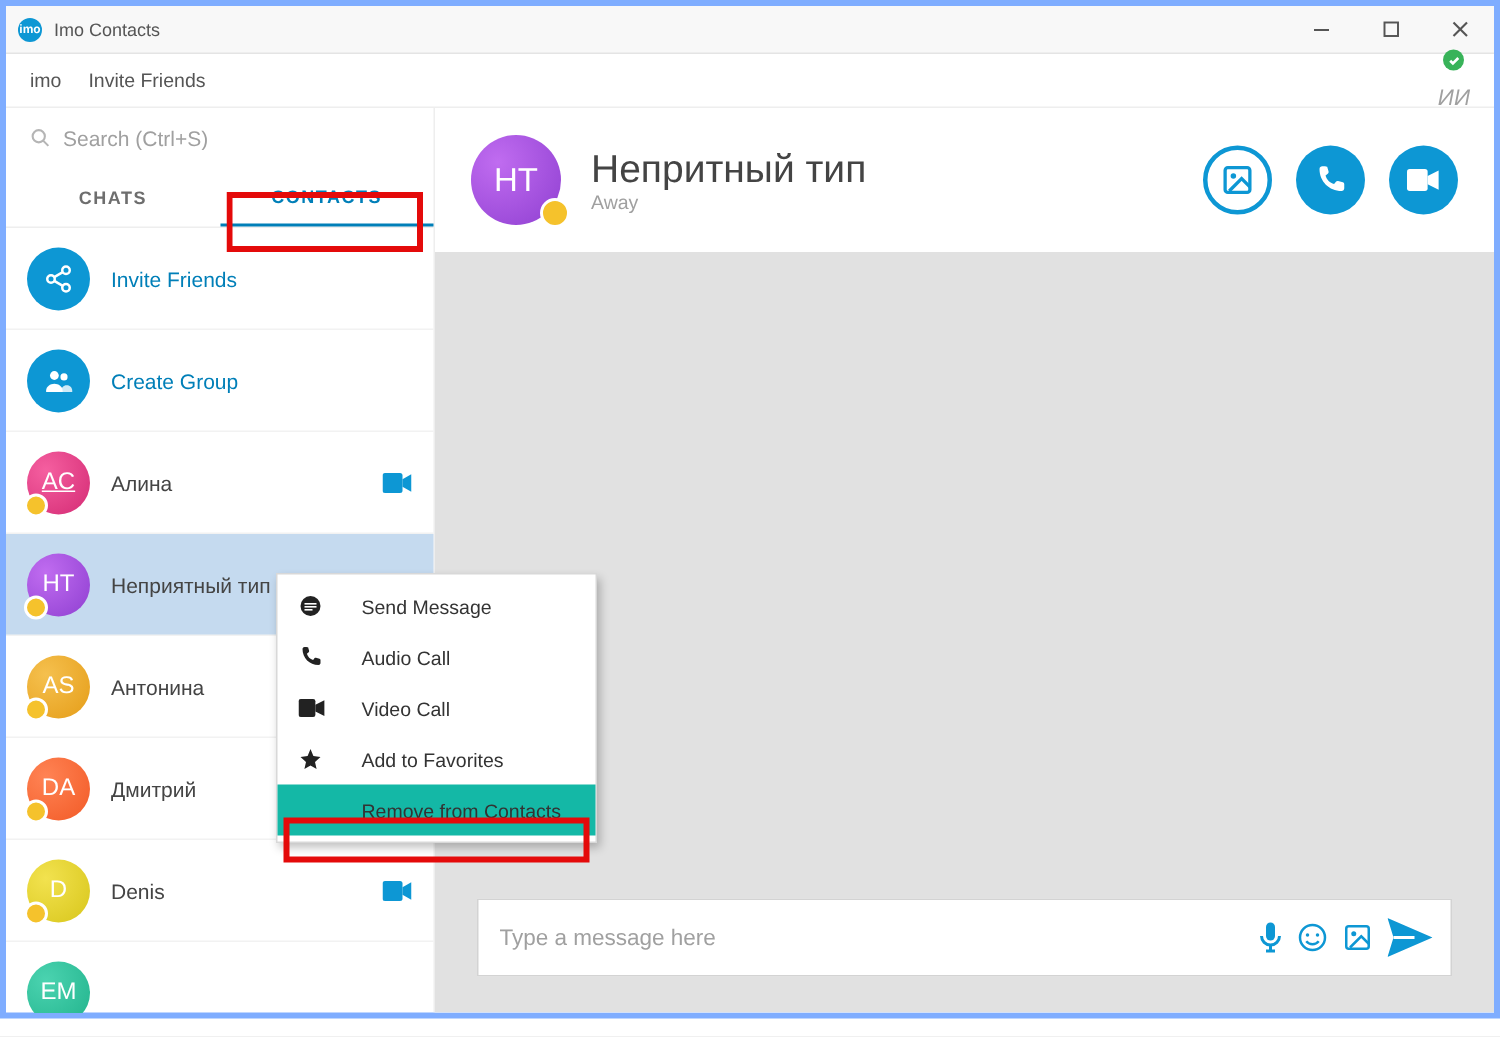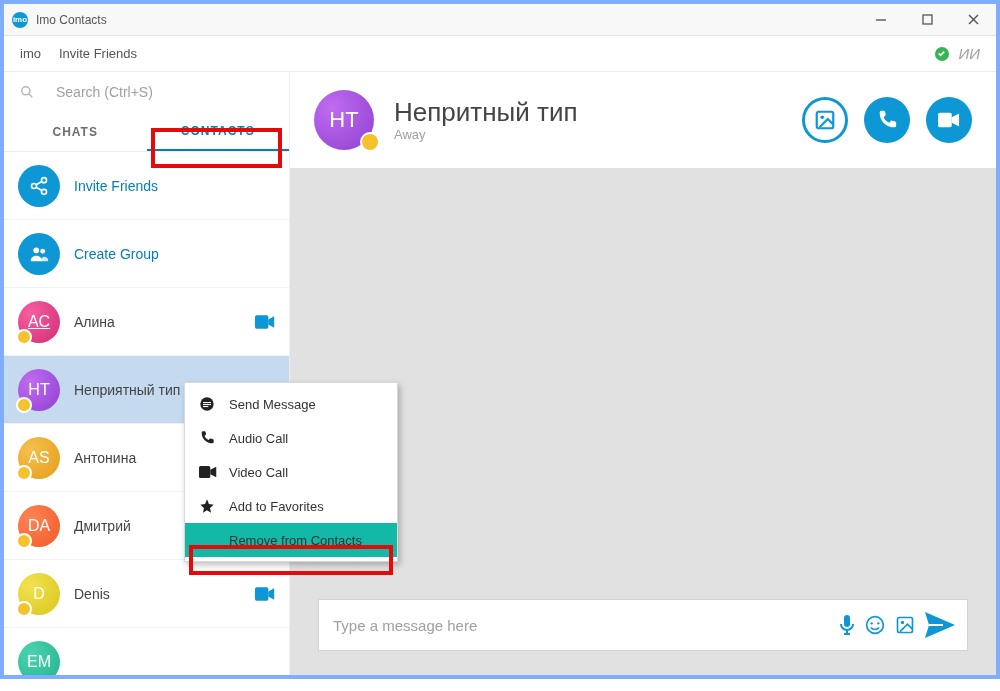--- a/index.html
+++ b/index.html
@@ -36,29 +36,29 @@
     width: 46px; height: 32px; display: flex; align-items: center; justify-content: center;
     font-size: 14px; color: #555; cursor: pointer;
   }
   
   .topmenu {
     height: 36px; display: flex; align-items: center; justify-content: space-between;
     padding: 0 16px; border-bottom: 1px solid #eee;
   }
   .menu-left { display:flex; gap:18px; font-size:13px; color:#555; }
   .menu-left span { cursor:pointer; }
-  .menu-right { display:flex; align-items:center; gap:10px; }
+  .menu-right { display:flex; align-items:center; gap:10px;flex-direction:column; }
   .status-dot { width:14px; height:14px; border-radius:50%; background:var(--green); display:flex; align-items:center; justify-content:center; color:#fff; font-size:9px; }
   .user-initials { font-style: italic; color: var(--text-light); font-size:15px; }
   
   .body-row { flex:1; display:flex; min-height:0; }
   .sidebar { width:286px; display:flex; flex-direction:column; border-right:1px solid #eee; }
   .main { flex:1; display:flex; flex-direction:column; background:#fff; }
   
-  .searchbar { display:flex; align-items:center; height:40px; padding:0 16px; gap:20px; }
+  .searchbar { display:flex; align-items:center; height:40px; padding:0 16px; gap:6px; }
   .search-icon { color:var(--text-light); font-size:14px; }
   .search-input {
     flex:1; border:none; outline:none; font-size:14px; color:#555;
   }
   .search-input::placeholder { color: var(--text-light); }
   
   .tabs { display:flex; height:40px; align-items:stretch; border-bottom:1px solid #eee; }
   .tab {
     flex:1; display:flex; align-items:center; justify-content:center;
     font-size:12px; letter-spacing:1px; color:var(--text-gray); cursor:pointer;font-weight:bold;
@@ -126,21 +126,21 @@
   .composer input::placeholder { color: var(--text-light); }
   .comp-icon { font-size:20px; color:var(--imo-blue-light); cursor:pointer; }
   .send-icon { font-size:26px; color:var(--imo-blue-light); cursor:pointer; }
   
   .ctx-menu {
     position:absolute; left:184px; top:382px; width:214px; background:#fff;
     border:1px solid #d8d8d8; box-shadow:2px 3px 6px rgba(0,0,0,.25); padding:4px 0;
     z-index:10;
   }
   .ctx-item {
-    display:flex; align-items:center; height:34px; padding:0 14px; gap:12px;
+    display:flex; align-items:center; height:34px; padding:0 14px; gap:24px;
     font-size:13px; color:#333; cursor:pointer;text-align:right;
   }
   .ctx-item.selected { background:#14b8a6; }
   .ctx-icon { width:18px; text-align:center; font-size:15px; color:#222; }
   .red-box-ctx {
     position:absolute; border:4px solid #e40a0a; pointer-events:none; z-index:11;
   }
   
   .grad-purple { background: radial-gradient(circle at 30% 30%, #c06cf0, #8f3fd1); }
   .grad-pink   { background: radial-gradient(circle at 30% 30%, #f55fa0, #d42b74); text-decoration: underline; }

